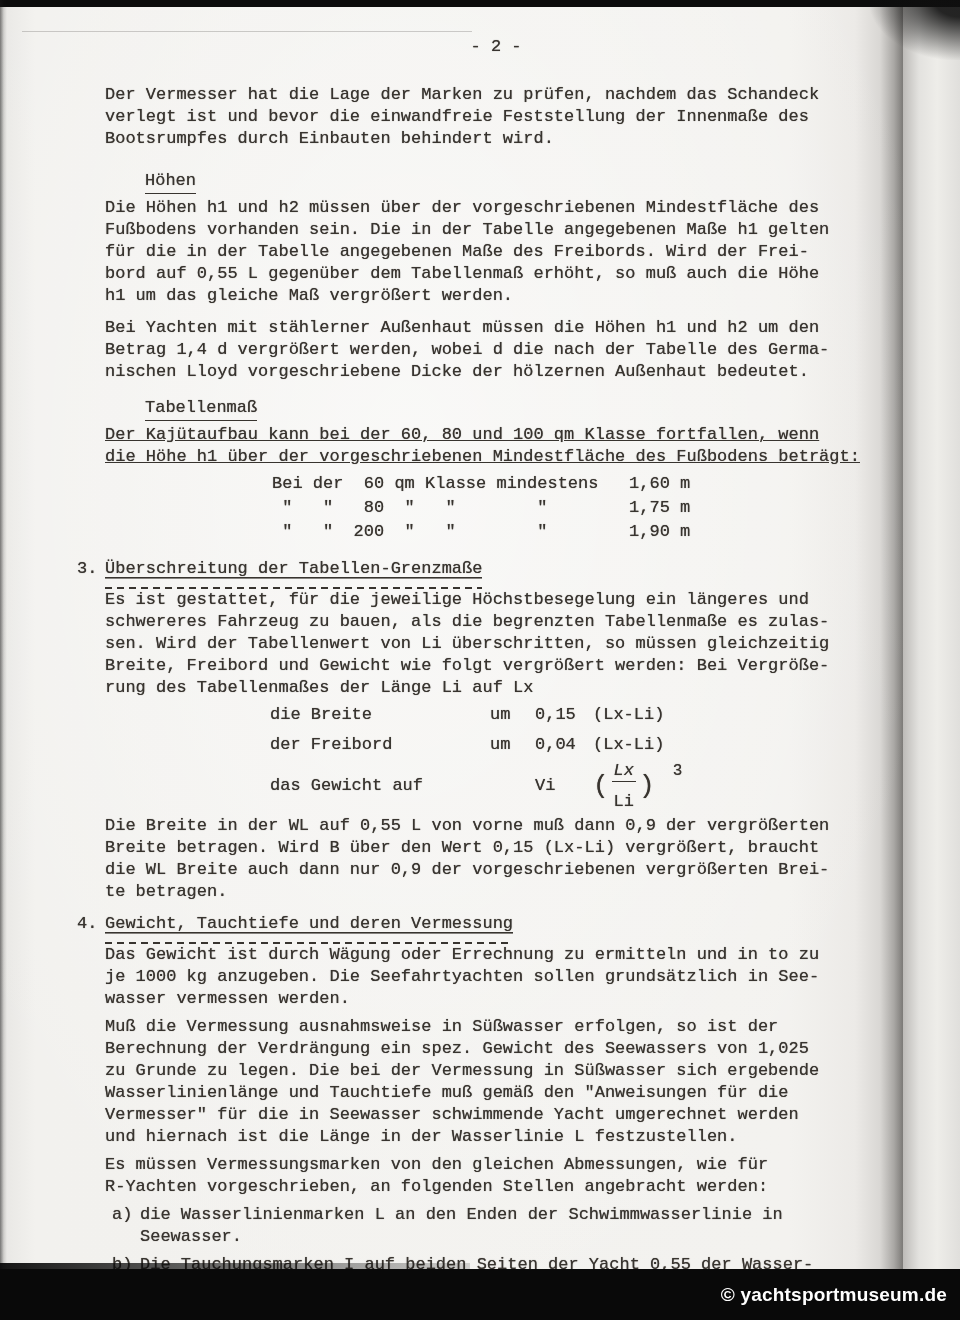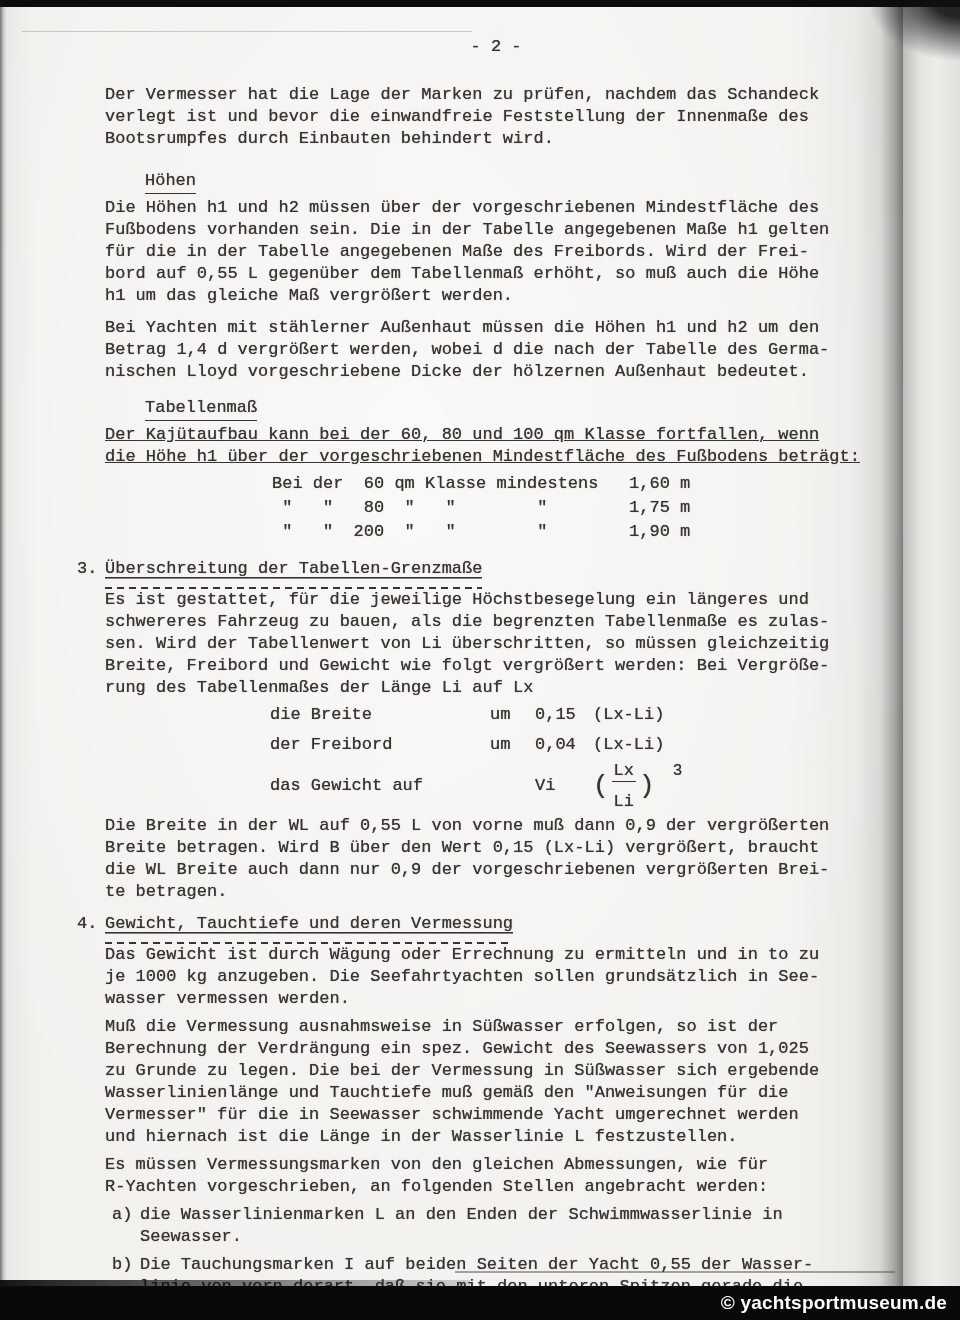--- a/index.html
+++ b/index.html
@@ -31,21 +31,21 @@
     position:absolute;top:31px;left:22px;width:450px;height:1px;background:rgba(120,118,115,0.35);
   }
   .left-edge{
     position:absolute;left:0;top:0;width:7px;height:1320px;
     background:linear-gradient(to right,rgba(25,25,25,0.55),rgba(25,25,25,0.12) 55%,rgba(25,25,25,0));
   }
   .bottom-edge-line{
     position:absolute;top:1271px;left:455px;width:440px;height:2px;background:rgba(95,93,90,0.55);
   }
   .bottom-bar{
-    position:absolute;bottom:0;left:0;width:100%;height:34px;background:#090909;
+    position:absolute;bottom:0;left:0;width:100%;height:51px;background:#090909;
     display:flex;align-items:center;justify-content:flex-end;
     padding-right:13px;box-sizing:border-box;
   }
   .bottom-bar::before{
     content:"";position:absolute;top:-6px;left:0;width:470px;height:6px;
     background:linear-gradient(to right,rgba(9,9,9,0.95),rgba(9,9,9,0.15));
   }
   .watermark{
     color:#ffffff;font-family:"Liberation Sans","DejaVu Sans",sans-serif;
     font-size:19px;font-weight:600;letter-spacing:0.2px;
@@ -80,21 +80,21 @@
   }
   .table-block{
     white-space:pre;line-height:24px;margin:0 0 0 167px;
   } .gap6{height:6px;} .gap10{height:10px;} .gap14{height:14px;}
   
   .formula{margin:4px 0 8px 165px;width:470px;}
   .f-row{display:grid;grid-template-columns:220px 45px 58px auto;align-items:center;height:24px;}
   .f-row3{display:grid;grid-template-columns:220px 45px 58px auto;align-items:center;height:46px;margin-top:4px;}
   .paren{font-size:26px;font-weight:400;vertical-align:middle;line-height:1;}
   .frac{display:inline-block;text-align:center;vertical-align:middle;line-height:19px;margin:0 3px;}
-  .frac .num{border-bottom:1.8px solid #38342f;padding:0 2px 1px 2px;display:block;}
+  .frac .num{border-bottom:1.8px solid #38342f;padding:0 2px 1px 2px;display:block;font-style:italic;}
   .frac .den{display:block;padding-top:10px;}
   .expo{display:inline-block;position:relative;top:-15px;margin-left:18px;font-size:16px;}
   .f-expr3{display:flex;align-items:center;}
   
   .list-item{display:grid;grid-template-columns:28px auto;margin:0 0 0 7px;}
   .list-item .para{margin:0;}
   .m-item{margin-bottom:6px;}
 </style>
 </head>
 <body>

